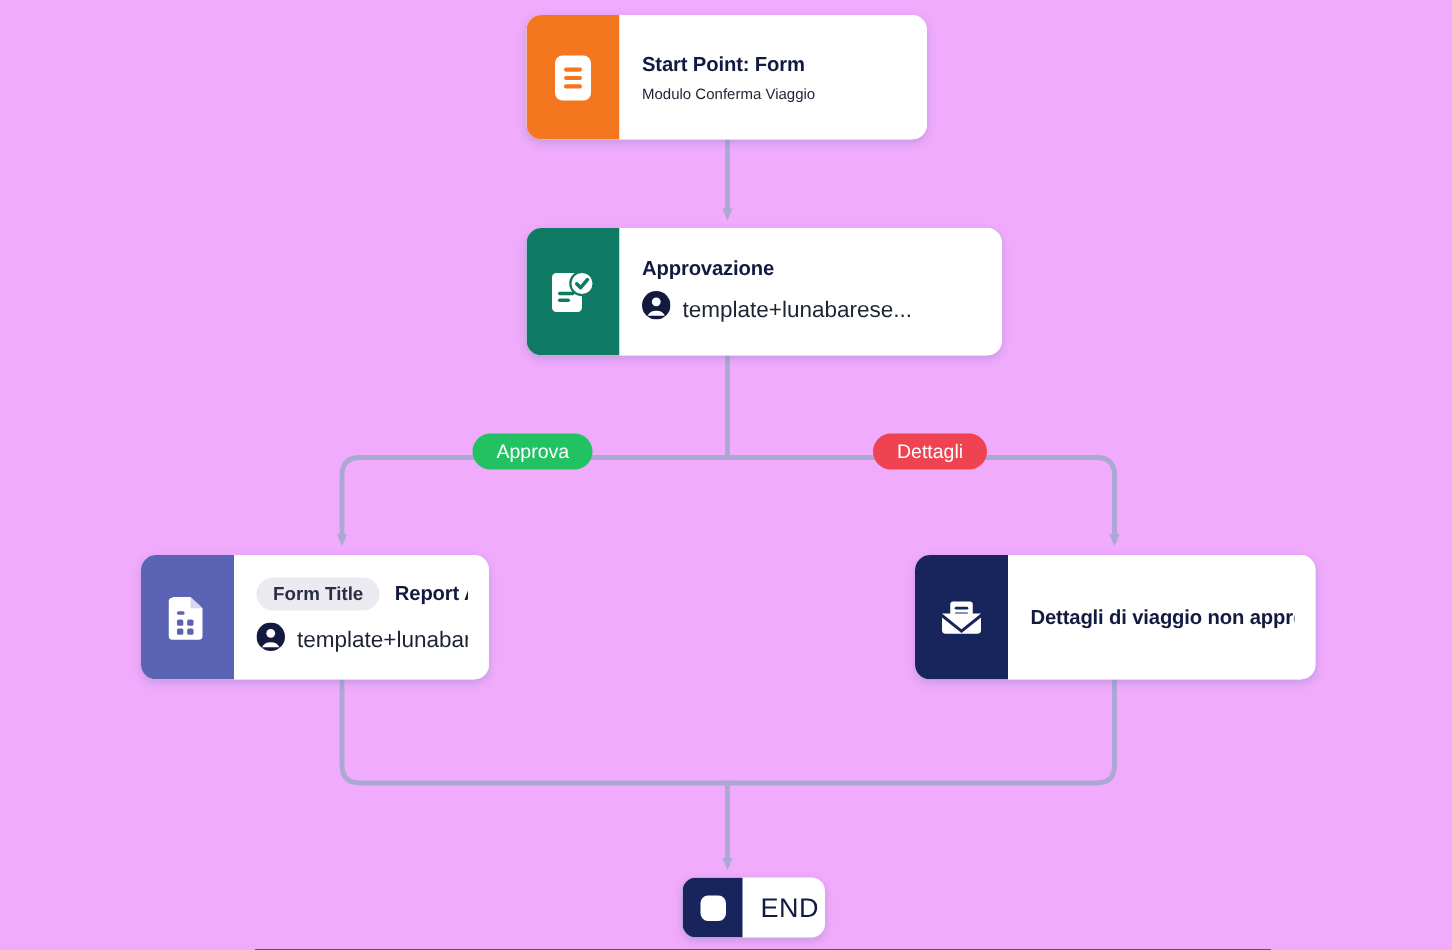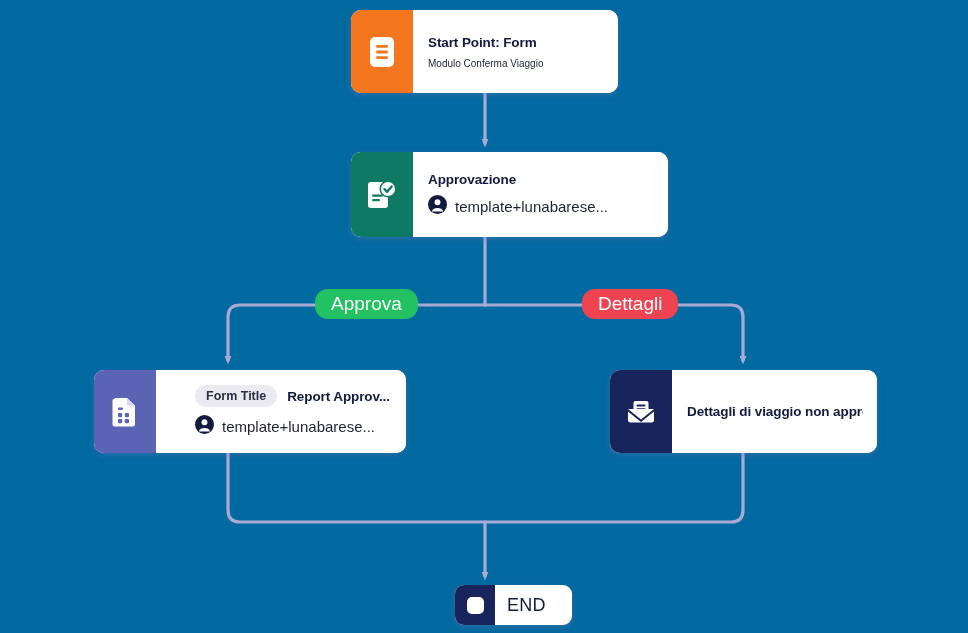--- a/index.html
+++ b/index.html
@@ -5,21 +5,21 @@
 <style>
   html, body {
     margin: 0;
     padding: 0;
     background: #000000;
   }
   #canvas {
     position: relative;
     width: 968px;
     height: 633px;
-    background: #0369a1;
+    background: #f0abfc;
     overflow: hidden;
     font-family: "Liberation Sans", sans-serif;
   }
   #edges {
     position: absolute;
     left: 0; top: 0;
     width: 968px;
     height: 633px;
     pointer-events: none;
   }
@@ -86,34 +86,34 @@
     font-weight: bold;
     border-radius: 11px;
     padding: 4px 11px;
     white-space: nowrap;
     flex: 0 0 auto;
   }
 
   
   #node-start      { left: 351px; top: 10px;  width: 267px; height: 83px; }
   #node-approval   { left: 351px; top: 152px; width: 317px; height: 85px; }
-  #node-form       { left: 94px;  top: 370px; width: 312px; height: 83px; gap: 24px; }
+  #node-form       { left: 94px;  top: 370px; width: 232px; height: 83px; }
   #node-email      { left: 610px; top: 370px; width: 267px; height: 83px; }
 
   #node-start    .node-icon { background: #F4761F; }
   #node-approval .node-icon { background: #0E7A63; }
   #node-form     .node-icon { background: #5A63B4; }
   #node-email    .node-icon { background: #18255C; }
 
   
   .pill {
     position: absolute;
     border-radius: 13px;
     color: #ffffff;
-    font-size: 19px;
+    font-size: 13px;
     font-weight: normal;
     padding: 5px 16px 6px;
     line-height: 1;
     white-space: nowrap;
   }
   #pill-approve { left: 315px; top: 289px; background: #22C262; }
   #pill-reject  { left: 582px; top: 289px; background: #EF4352; }
 
   
   #node-end {
@@ -136,21 +136,21 @@
     align-items: center;
     justify-content: center;
   }
   #node-end .end-square {
     width: 17px;
     height: 17px;
     border-radius: 5px;
     background: #ffffff;
   }
   #node-end .end-label {
-    padding: 0 26px 0 12px;
+    padding: 0 4px 0 12px;
     display: flex;
     align-items: center;
     font-size: 18px;
     color: #131a3f;
     letter-spacing: 0.3px;
   }
 
   .avatar-icon { flex: 0 0 auto; }
 </style>
 </head>

